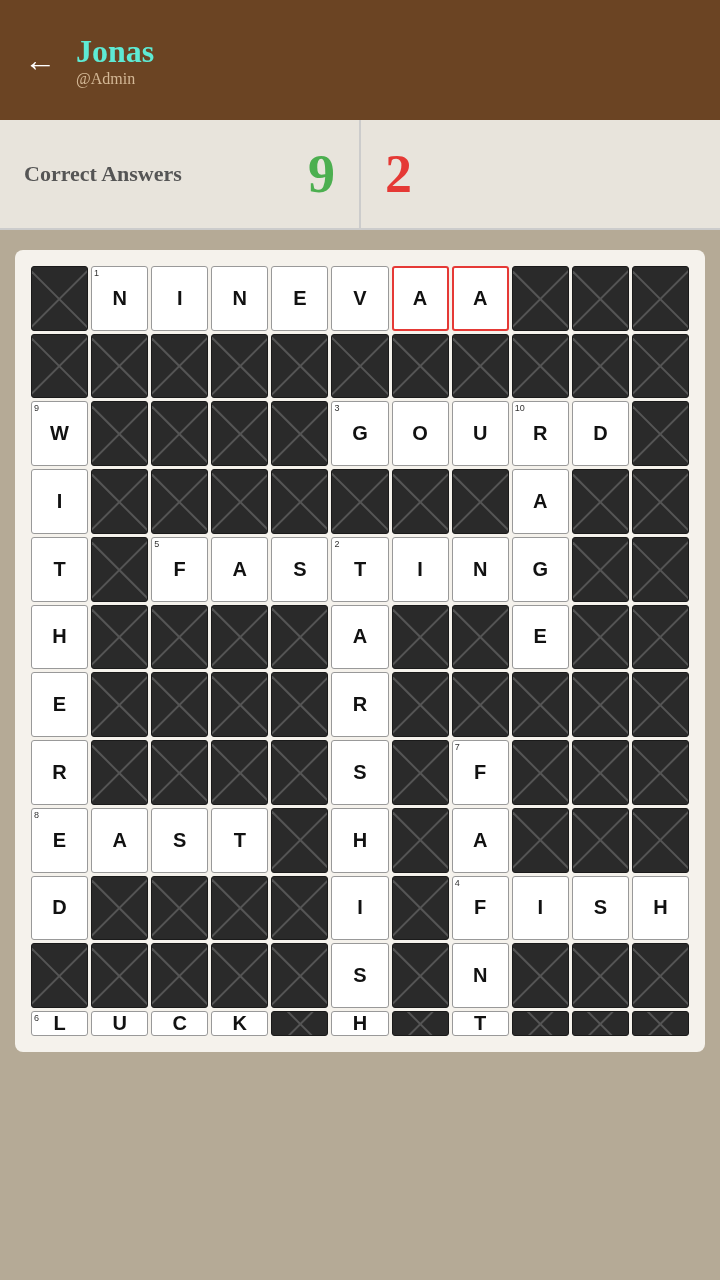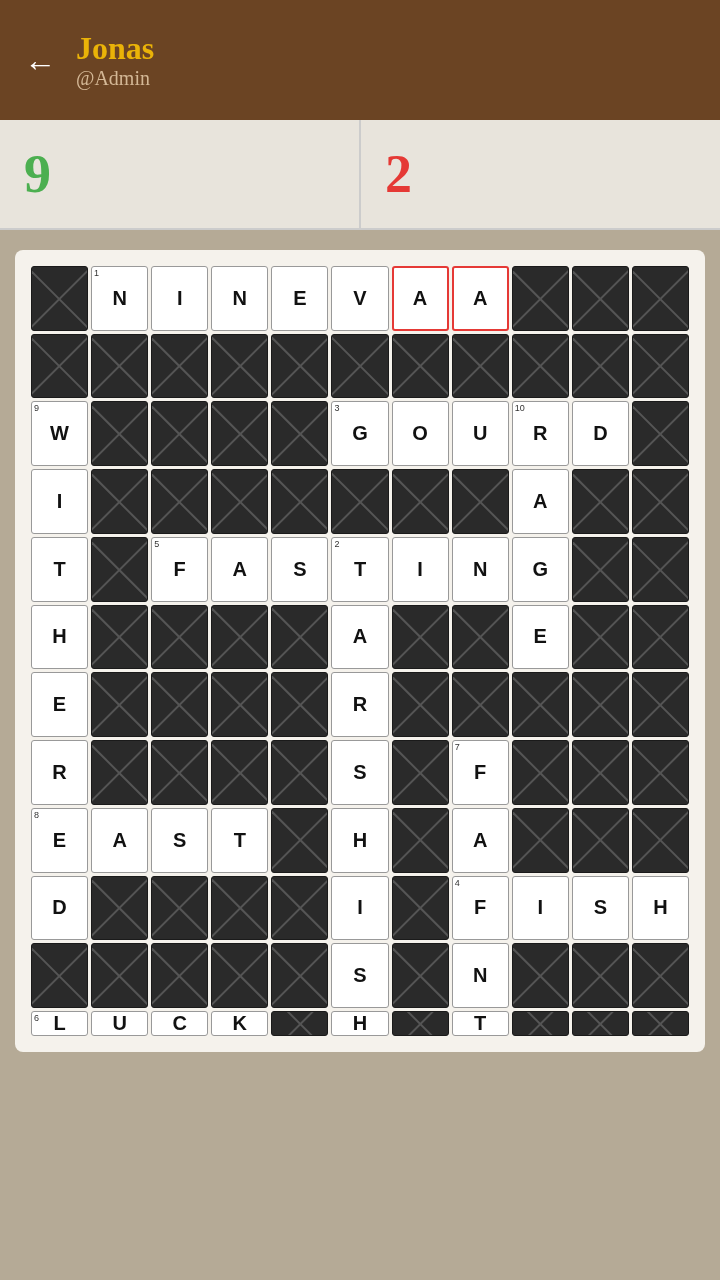--- a/index.html
+++ b/index.html
@@ -25,27 +25,27 @@
       font-size: 32px;
       cursor: pointer;
       margin-right: 20px;
       line-height: 1;
     }
     #user-info {
       display: flex;
       flex-direction: column;
     }
     #username {
-      color: #eab308;
+      color: #5eead4;
       font-size: 32px;
       font-weight: bold;
     }
     #user-handle {
       color: #d4b896;
-      font-size: 20px;
+      font-size: 16px;
     }
 
     
     #stats-bar {
       width: 720px;
       height: 110px;
       background: #e8e4dc;
       display: flex;
       border-bottom: 2px solid #ccc;
     }
@@ -157,20 +157,21 @@
 <div id="header">
   <div id="back-btn">←</div>
   <div id="user-info">
     <span id="username">Jonas</span>
     <span id="user-handle">@Admin</span>
   </div>
 </div>
 
 <div id="stats-bar">
   <div class="stat-box">
+    <span class="stat-label">Correct Answers</span>
     <span class="stat-value-green">9</span>
   </div>
   <div class="stat-box">
     <span class="stat-value-red">2</span>
   </div>
 </div>
 
 <div id="crossword-container">
   <div id="grid">
   <div class="cell cell-black"></div>

